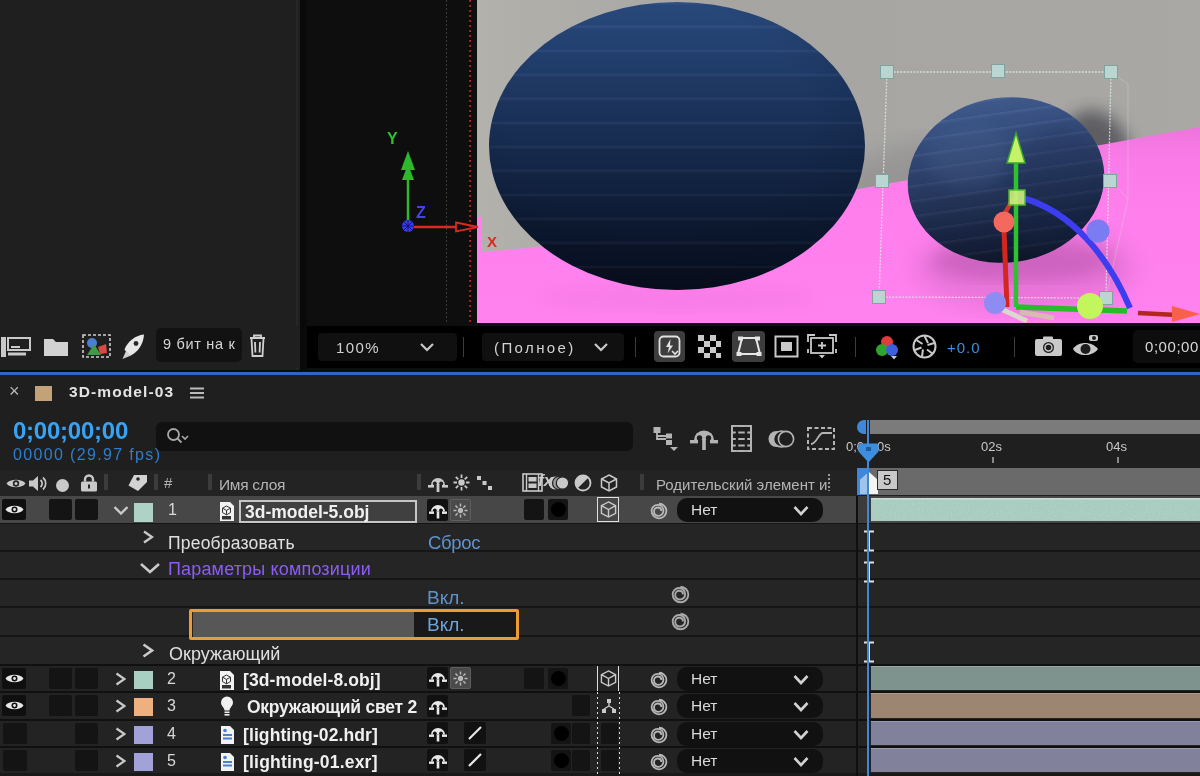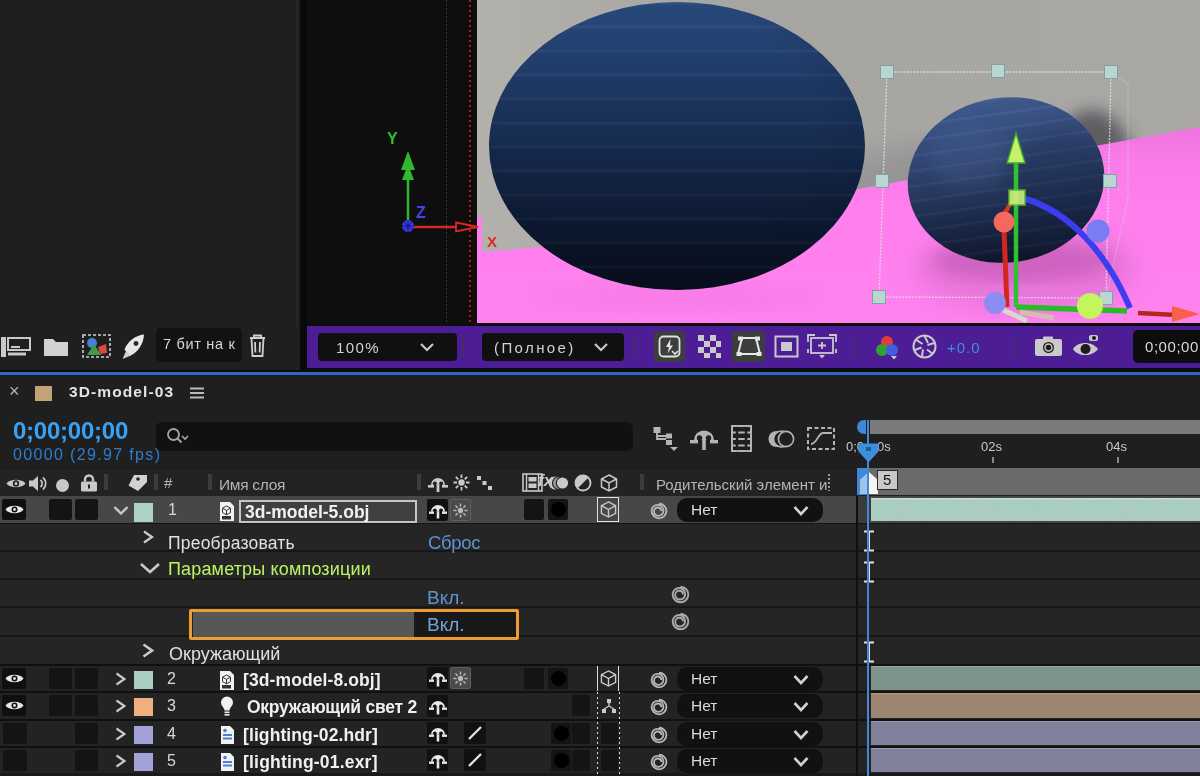--- a/index.html
+++ b/index.html
@@ -227,29 +227,29 @@
       <circle cx="10" cy="9" r="5" fill="#4a7fd8"></circle>
       <path d="M5,21 L12,10 L19,21 Z" fill="#3f9b48"></path>
       <path d="M16,13 L24,10 L25,19 L18,20 Z" fill="#d84a44"></path>
     </svg>
     <svg class="abs" style="left:121px;top:7px;" width="26" height="27" viewBox="0 0 26 27">
       <path d="M23,1.5 C14,2.5 6.5,8.5 3.5,16.5 L8.5,23 C17,19.5 22.5,11 23,1.5 Z" fill="#e8e8e8"></path>
       <circle cx="15" cy="10.5" r="2.4" fill="#2a2a2a"></circle>
       <path d="M5,18 L1.5,26 L10,22.5 Z" fill="#cfcfcf"></path>
     </svg>
     <div class="abs" style="left:156px;top:2px;width:86px;height:34px;background:#121212;border-radius:5px;"></div>
-    <div class="txt" style="left:163px;top:10px;font-size:14.5px;letter-spacing:0.7px;color:#d6d6d6;">7 бит на к</div>
+    <div class="txt" style="left:163px;top:10px;font-size:14.5px;letter-spacing:0.7px;color:#d6d6d6;">9 бит на к</div>
     <svg class="abs" style="left:248px;top:7px;" width="19" height="25" viewBox="0 0 19 25" fill="none" stroke="#d0d0d0" stroke-width="1.8">
       <path d="M2,5 L17,5 M6,5 L6,2.5 L13,2.5 L13,5"></path>
       <path d="M3.5,5.5 L4.5,23 L14.5,23 L15.5,5.5"></path>
       <path d="M7,9 L7.4,19.5 M12,9 L11.6,19.5"></path>
     </svg>
   </div>
 
-  <div class="abs" style="left:307px;top:326px;width:893px;height:42px;background:#4c1d95;">
+  <div class="abs" style="left:307px;top:326px;width:893px;height:42px;background:#000000;">
 
     <div class="abs" style="left:11px;top:7px;width:139px;height:28px;background:#101010;border-radius:4px;"></div>
     <div class="txt" style="left:29px;top:13px;font-size:15px;letter-spacing:1.4px;color:#d2d2d2;">100%</div>
     <svg class="abs" style="left:112px;top:16px;" width="16" height="10" viewBox="0 0 16 10">
         <path d="M2,2 L8,8 L14,2" stroke="#c9c9c9" stroke-width="2.2" fill="none"></path>
       </svg>
     <div class="abs" style="left:156px;top:11px;width:1px;height:20px;background:#3c3c3c;"></div>
 
     <div class="abs" style="left:175px;top:7px;width:142px;height:28px;background:#101010;border-radius:4px;"></div>
     <div class="txt" style="left:187px;top:13px;font-size:15px;letter-spacing:2.4px;color:#d2d2d2;">(Полное)</div>
@@ -586,21 +586,21 @@
 
     <svg class="abs" style="left:142px;top:155px;" width="12" height="14" viewBox="0 0 12 14">
         <path d="M2,1.5 L10,7 L2,12.5" stroke="#c9c9c9" stroke-width="2.4" fill="none"></path>
       </svg>
     <div class="txt" style="left:168px;top:158px;font-size:17.5px;letter-spacing:0.2px;color:#e0e0e0;">Преобразовать</div>
     <div class="txt" style="left:428px;top:157px;font-size:18.5px;letter-spacing:-0.35px;color:#5e93cf;">Сброс</div>
 
     <svg class="abs" style="left:139px;top:187px;" width="22" height="12" viewBox="0 0 22 12">
         <path d="M2,2 L11,10 L20,2" stroke="#c9c9c9" stroke-width="2.6" fill="none"></path>
       </svg>
-    <div class="txt" style="left:168px;top:184px;font-size:18px;letter-spacing:0.16px;color:#bef264;">Параметры композиции</div>
+    <div class="txt" style="left:168px;top:184px;font-size:18px;letter-spacing:0.16px;color:#8b5cf6;">Параметры композиции</div>
 
     <div class="txt" style="left:427px;top:212px;font-size:19px;color:#5e93cf;">Вкл.</div>
     <svg class="abs" style="left:671px;top:210px;" width="19" height="19" viewBox="0 0 18 18" fill="none" stroke="#a9a9a9" stroke-width="1.8">
         <path d="M9,1.6 C13.1,1.6 16.4,4.9 16.4,9 C16.4,13.1 13.1,16.4 9,16.4 C4.9,16.4 1.6,13.1 1.6,9 C1.6,5.4 4.3,2.8 7.6,2.8 C11,2.8 13.4,5.4 13.4,8.7 C13.4,11.6 11.2,13.8 8.4,13.8 C5.9,13.8 4,11.9 4,9.4 C4,7.2 5.7,5.5 7.8,5.5 C9.8,5.5 11.3,7 11.3,9"></path>
       </svg>
 
     <div class="abs" style="left:193px;top:236px;width:221px;height:27px;background:#575757;"></div>
     <div class="abs" style="left:414px;top:236px;width:102px;height:27px;background:#191919;"></div>
     <div class="txt" style="left:427px;top:239px;font-size:19px;color:#6fa3dc;">Вкл.</div>
     <svg class="abs" style="left:671px;top:237px;" width="19" height="19" viewBox="0 0 18 18" fill="none" stroke="#a9a9a9" stroke-width="1.8">

